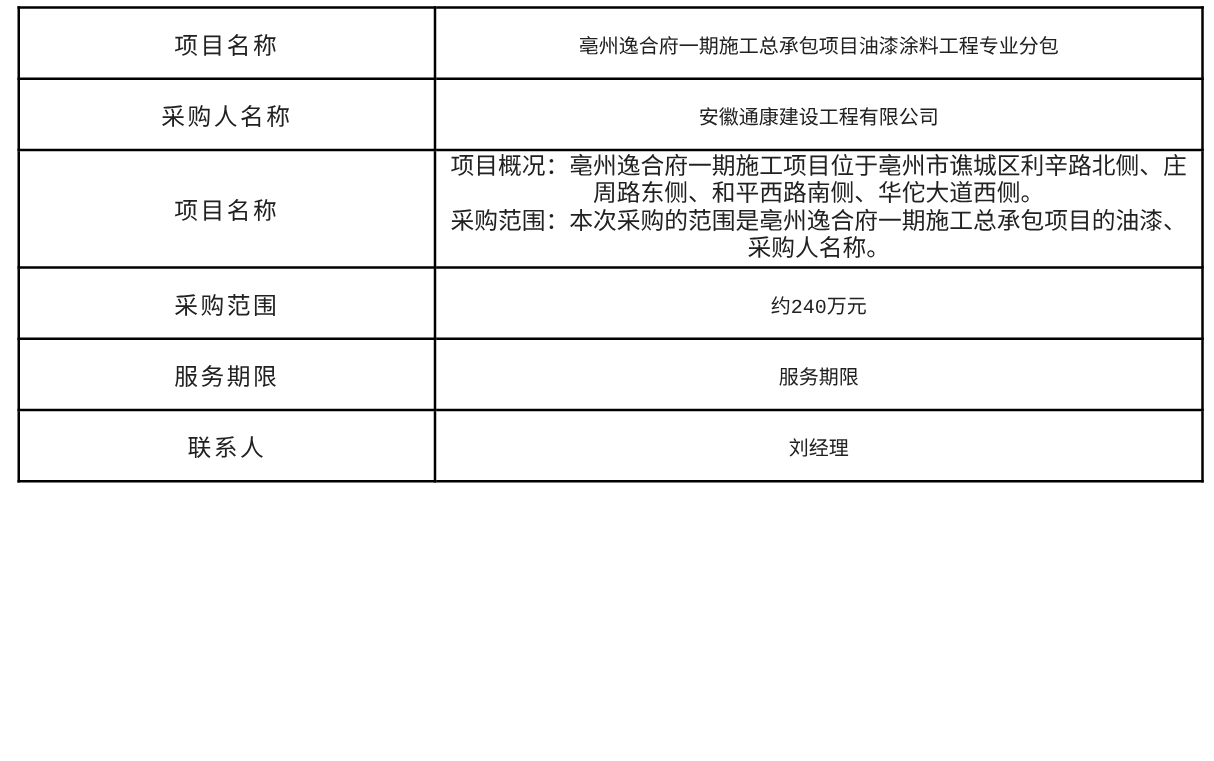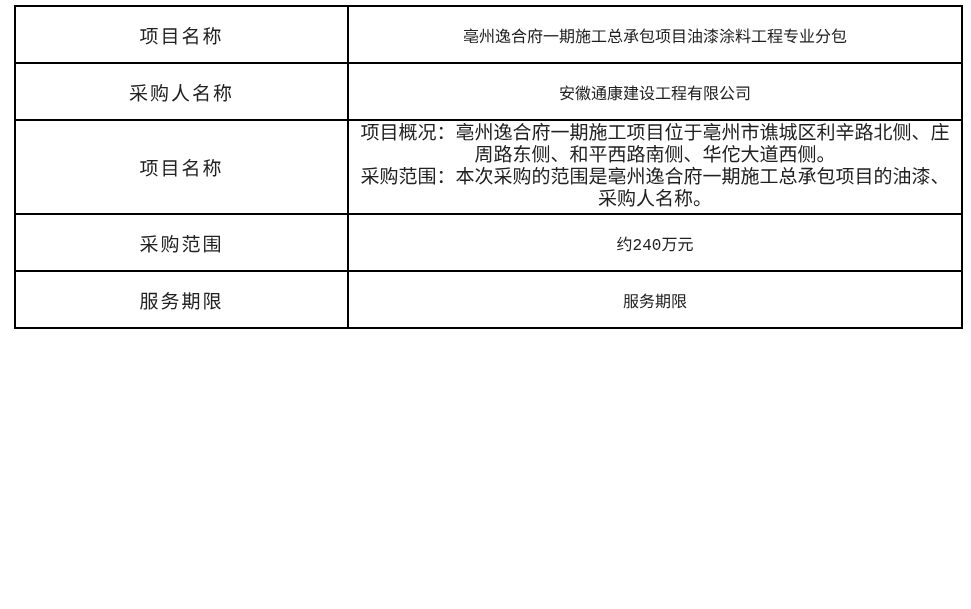--- a/index.html
+++ b/index.html
@@ -89,15 +89,19 @@
           </td>
         </tr>
         <tr class="info-row">
           <td class="label-cell">采购范围</td>
           <td class="value-cell">约240万元</td>
         </tr>
         <tr class="info-row">
           <td class="label-cell">服务期限</td>
           <td class="value-cell">服务期限</td>
         </tr>
+        <tr class="info-row">
+          <td class="label-cell">联系人</td>
+          <td class="value-cell">刘经理</td>
+        </tr>
       </tbody>
   </table>
 </div>
 
 </body></html>

